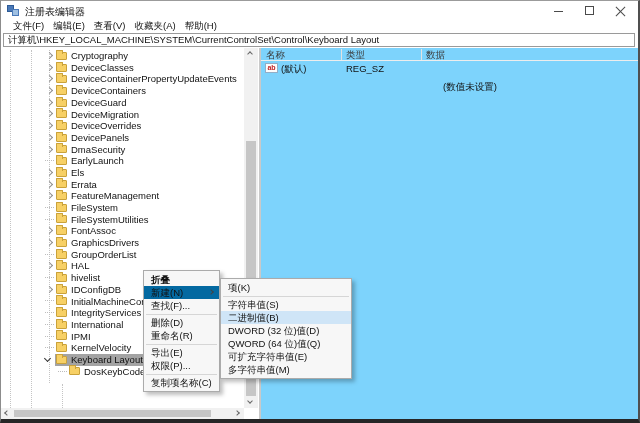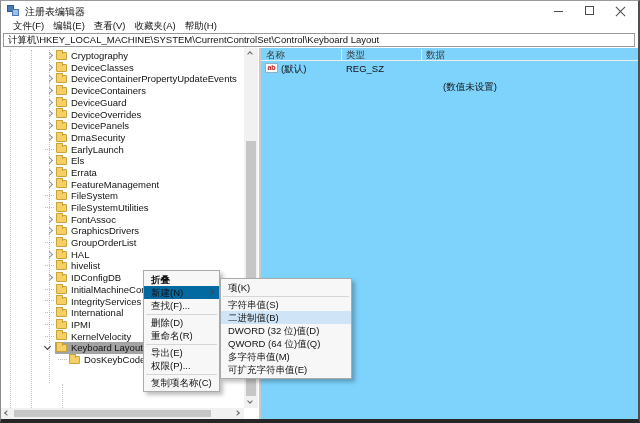--- a/index.html
+++ b/index.html
@@ -154,20 +154,27 @@
             <span class="chev"></span>
             <span class="node">
               <span class="folder"></span>
               <span class="tree-label">DeviceGuard</span>
             </span>
           </div>
           <div class="tree-row">
             <span class="chev"></span>
             <span class="node">
               <span class="folder"></span>
+              <span class="tree-label">DeviceMigration</span>
+            </span>
+          </div>
+          <div class="tree-row">
+            <span class="chev"></span>
+            <span class="node">
+              <span class="folder"></span>
               <span class="tree-label">DeviceOverrides</span>
             </span>
           </div>
           <div class="tree-row">
             <span class="chev"></span>
             <span class="node">
               <span class="folder"></span>
               <span class="tree-label">DevicePanels</span>
             </span>
           </div>
@@ -354,17 +361,17 @@
       <div class="menu-sep"></div>
       <div class="menu-item">复制项名称(C)</div>
     </div>
   <div class="menu submenu">
       <div class="menu-item">项(K)</div>
       <div class="menu-sep"></div>
       <div class="menu-item">字符串值(S)</div>
       <div class="menu-item hl">二进制值(B)</div>
       <div class="menu-item">DWORD (32 位)值(D)</div>
       <div class="menu-item">QWORD (64 位)值(Q)</div>
+      <div class="menu-item">可扩充字符串值(E)</div>
       <div class="menu-item">多字符串值(M)</div>
-      <div class="menu-item">可扩充字符串值(E)</div>
     </div>
 
 </div>
 
 </body></html>

